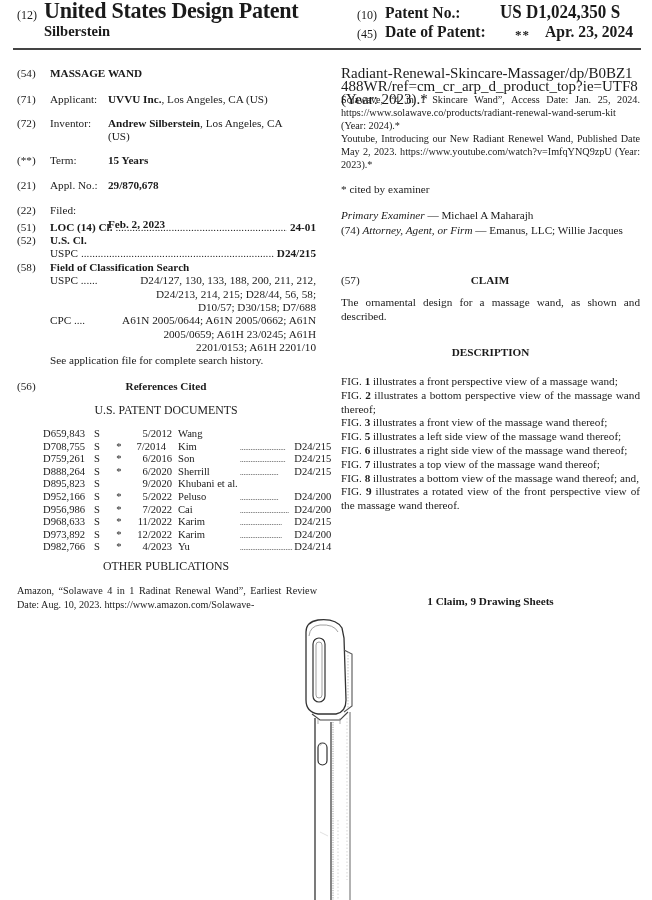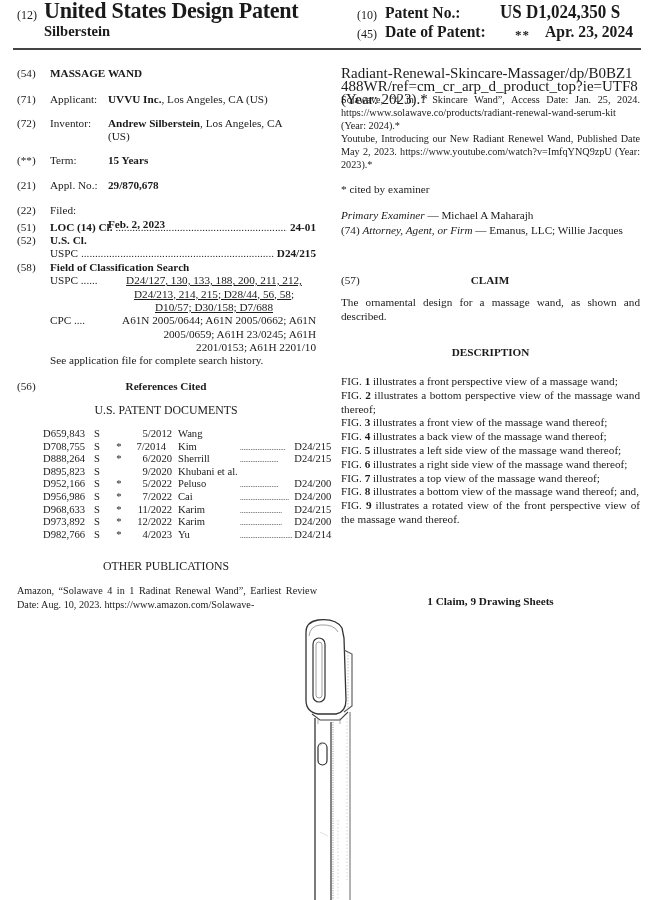--- a/index.html
+++ b/index.html
@@ -79,21 +79,21 @@
   <span class="abs b" style="left:50px;top:234px;">U.S. Cl.</span>
   <div class="abs dots" style="left:50px;top:247px;width:266px;">
     <span>USPC</span>
     <span class="fill">.....................................................................................................</span>
     <span class="b">D24/215</span>
   </div>
 
   <span class="lbl abs" style="top:261px;">(58)</span>
   <span class="abs b" style="left:50px;top:261px;">Field of Classification Search</span>
   <span class="abs" style="left:50px;top:274px;">USPC ......</span>
-  <div class="abs" style="left:112px;top:274px;width:204px;text-align:center;text-decoration:underline;">
+  <div class="abs" style="left:112px;top:274px;width:204px;text-align:right;">
     <div>D24/127, 130, 133, 188, 200, 211, 212,</div>
     <div>D24/213, 214, 215; D28/44, 56, 58;</div>
     <div>D10/57; D30/158; D7/688</div>
   </div>
   <span class="abs" style="left:50px;top:314px;">CPC ....</span>
   <div class="abs" style="left:92px;top:314px;width:224px;text-align:right;">
     <div>A61N 2005/0644; A61N 2005/0662; A61N</div>
     <div>2005/0659; A61H 23/0245; A61H</div>
     <div>2201/0153; A61H 2201/10</div>
   </div>
@@ -117,20 +117,29 @@
         <tr>
           <td style="width:48px;">D708,755</td>
           <td style="width:18px;text-align:left;padding-left:3px;">S</td>
           <td style="width:14px;text-align:center;">*</td>
           <td style="width:40px;text-align:right;padding-right:12px;">7/2014</td>
           <td style="width: 0px; padding-right: 2px;">Kim</td>
           <td style="color:#444;letter-spacing:-0.5px;font-size:9px;">..........................</td>
           <td style="text-align:right;padding-left:2px;">D24/215</td>
         </tr>
         <tr>
+          <td style="width:48px;">D759,261</td>
+          <td style="width:18px;text-align:left;padding-left:3px;">S</td>
+          <td style="width:14px;text-align:center;">*</td>
+          <td style="width:40px;text-align:right;padding-right:6px;">6/2016</td>
+          <td style="width: 0px; padding-right: 2px;">Son</td>
+          <td style="color:#444;letter-spacing:-0.5px;font-size:9px;">..........................</td>
+          <td style="text-align:right;padding-left:2px;">D24/215</td>
+        </tr>
+        <tr>
           <td style="width:48px;">D888,264</td>
           <td style="width:18px;text-align:left;padding-left:3px;">S</td>
           <td style="width:14px;text-align:center;">*</td>
           <td style="width:40px;text-align:right;padding-right:6px;">6/2020</td>
           <td style="width: 0px; padding-right: 2px;">Sherrill</td>
           <td style="color:#444;letter-spacing:-0.5px;font-size:9px;">......................</td>
           <td style="text-align:right;padding-left:2px;">D24/215</td>
         </tr>
         <tr>
           <td style="width:48px;">D895,823</td>
@@ -210,21 +219,20 @@
   <span class="abs sm" style="left:341px;top:274px;">(57)</span>
   <span class="abs sm b center" style="left:400px;top:274px;width:180px;">CLAIM</span>
   <div class="right-col sm just" style="top:296px;">The ornamental design for a massage wand, as shown and described.</div>
 
   <div class="right-col sm b center" style="top:346px;">DESCRIPTION</div>
 
   <div class="right-col sm just" id="fig-list" style="top:375px;line-height:13.8px;">
       <div style="text-align: justify;"><span>FIG. </span><span class="b">1</span><span> illustrates a front perspective view of a massage wand;</span></div>
       <div style="text-align: justify;"><span>FIG. </span><span class="b">2</span><span> illustrates a bottom perspective view of the massage wand thereof;</span></div>
       <div style="text-align: justify;"><span>FIG. </span><span class="b">3</span><span> illustrates a front view of the massage wand thereof;</span></div>
-      <div style="text-align: justify;"><span>FIG. </span><span class="b">4</span><span> illustrates a back view of the massage wand thereof;</span></div>
       <div style="text-align: justify;"><span>FIG. </span><span class="b">5</span><span> illustrates a left side view of the massage wand thereof;</span></div>
       <div style="text-align: justify;"><span>FIG. </span><span class="b">6</span><span> illustrates a right side view of the massage wand thereof;</span></div>
       <div style="text-align: justify;"><span>FIG. </span><span class="b">7</span><span> illustrates a top view of the massage wand thereof;</span></div>
       <div style="text-align: justify;"><span>FIG. </span><span class="b">8</span><span> illustrates a bottom view of the massage wand thereof; and,</span></div>
       <div style="text-align: justify;"><span>FIG. </span><span class="b">9</span><span> illustrates a rotated view of the front perspective view of the massage wand thereof.</span></div>
     </div>
 
   <div class="right-col sm b center" style="top:595px;">1 Claim, 9 Drawing Sheets</div>
 </div>
 

